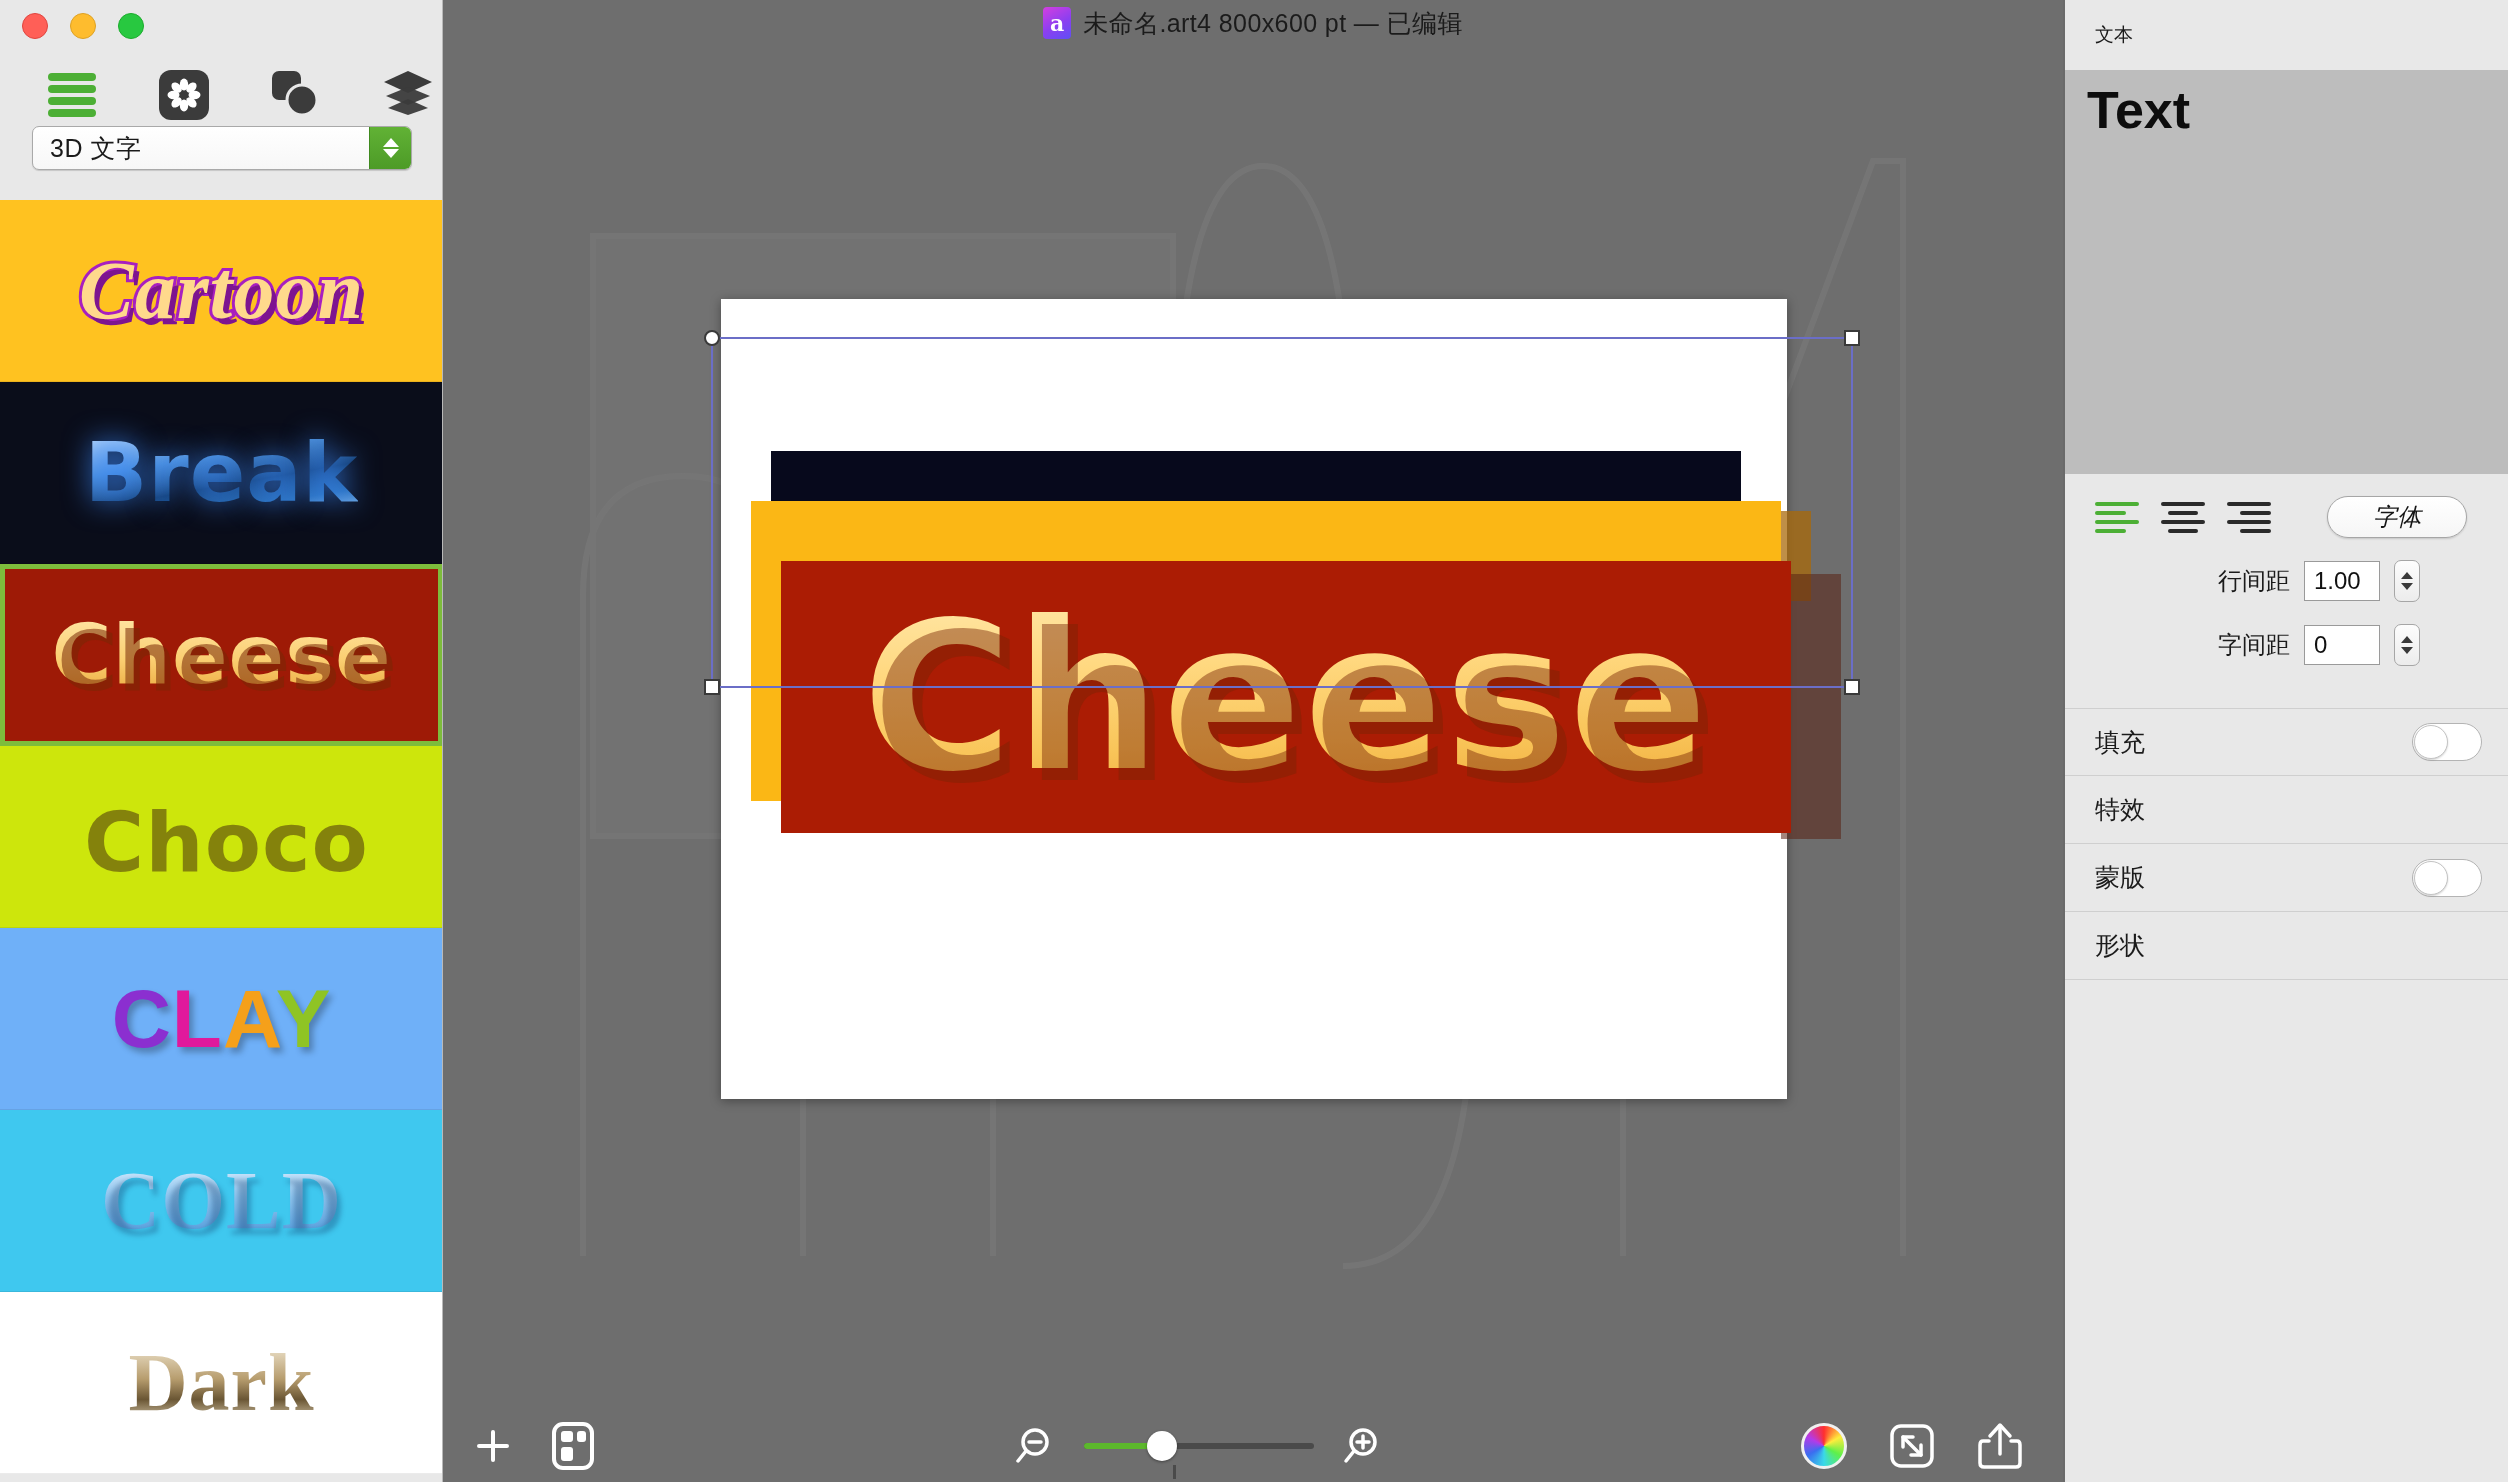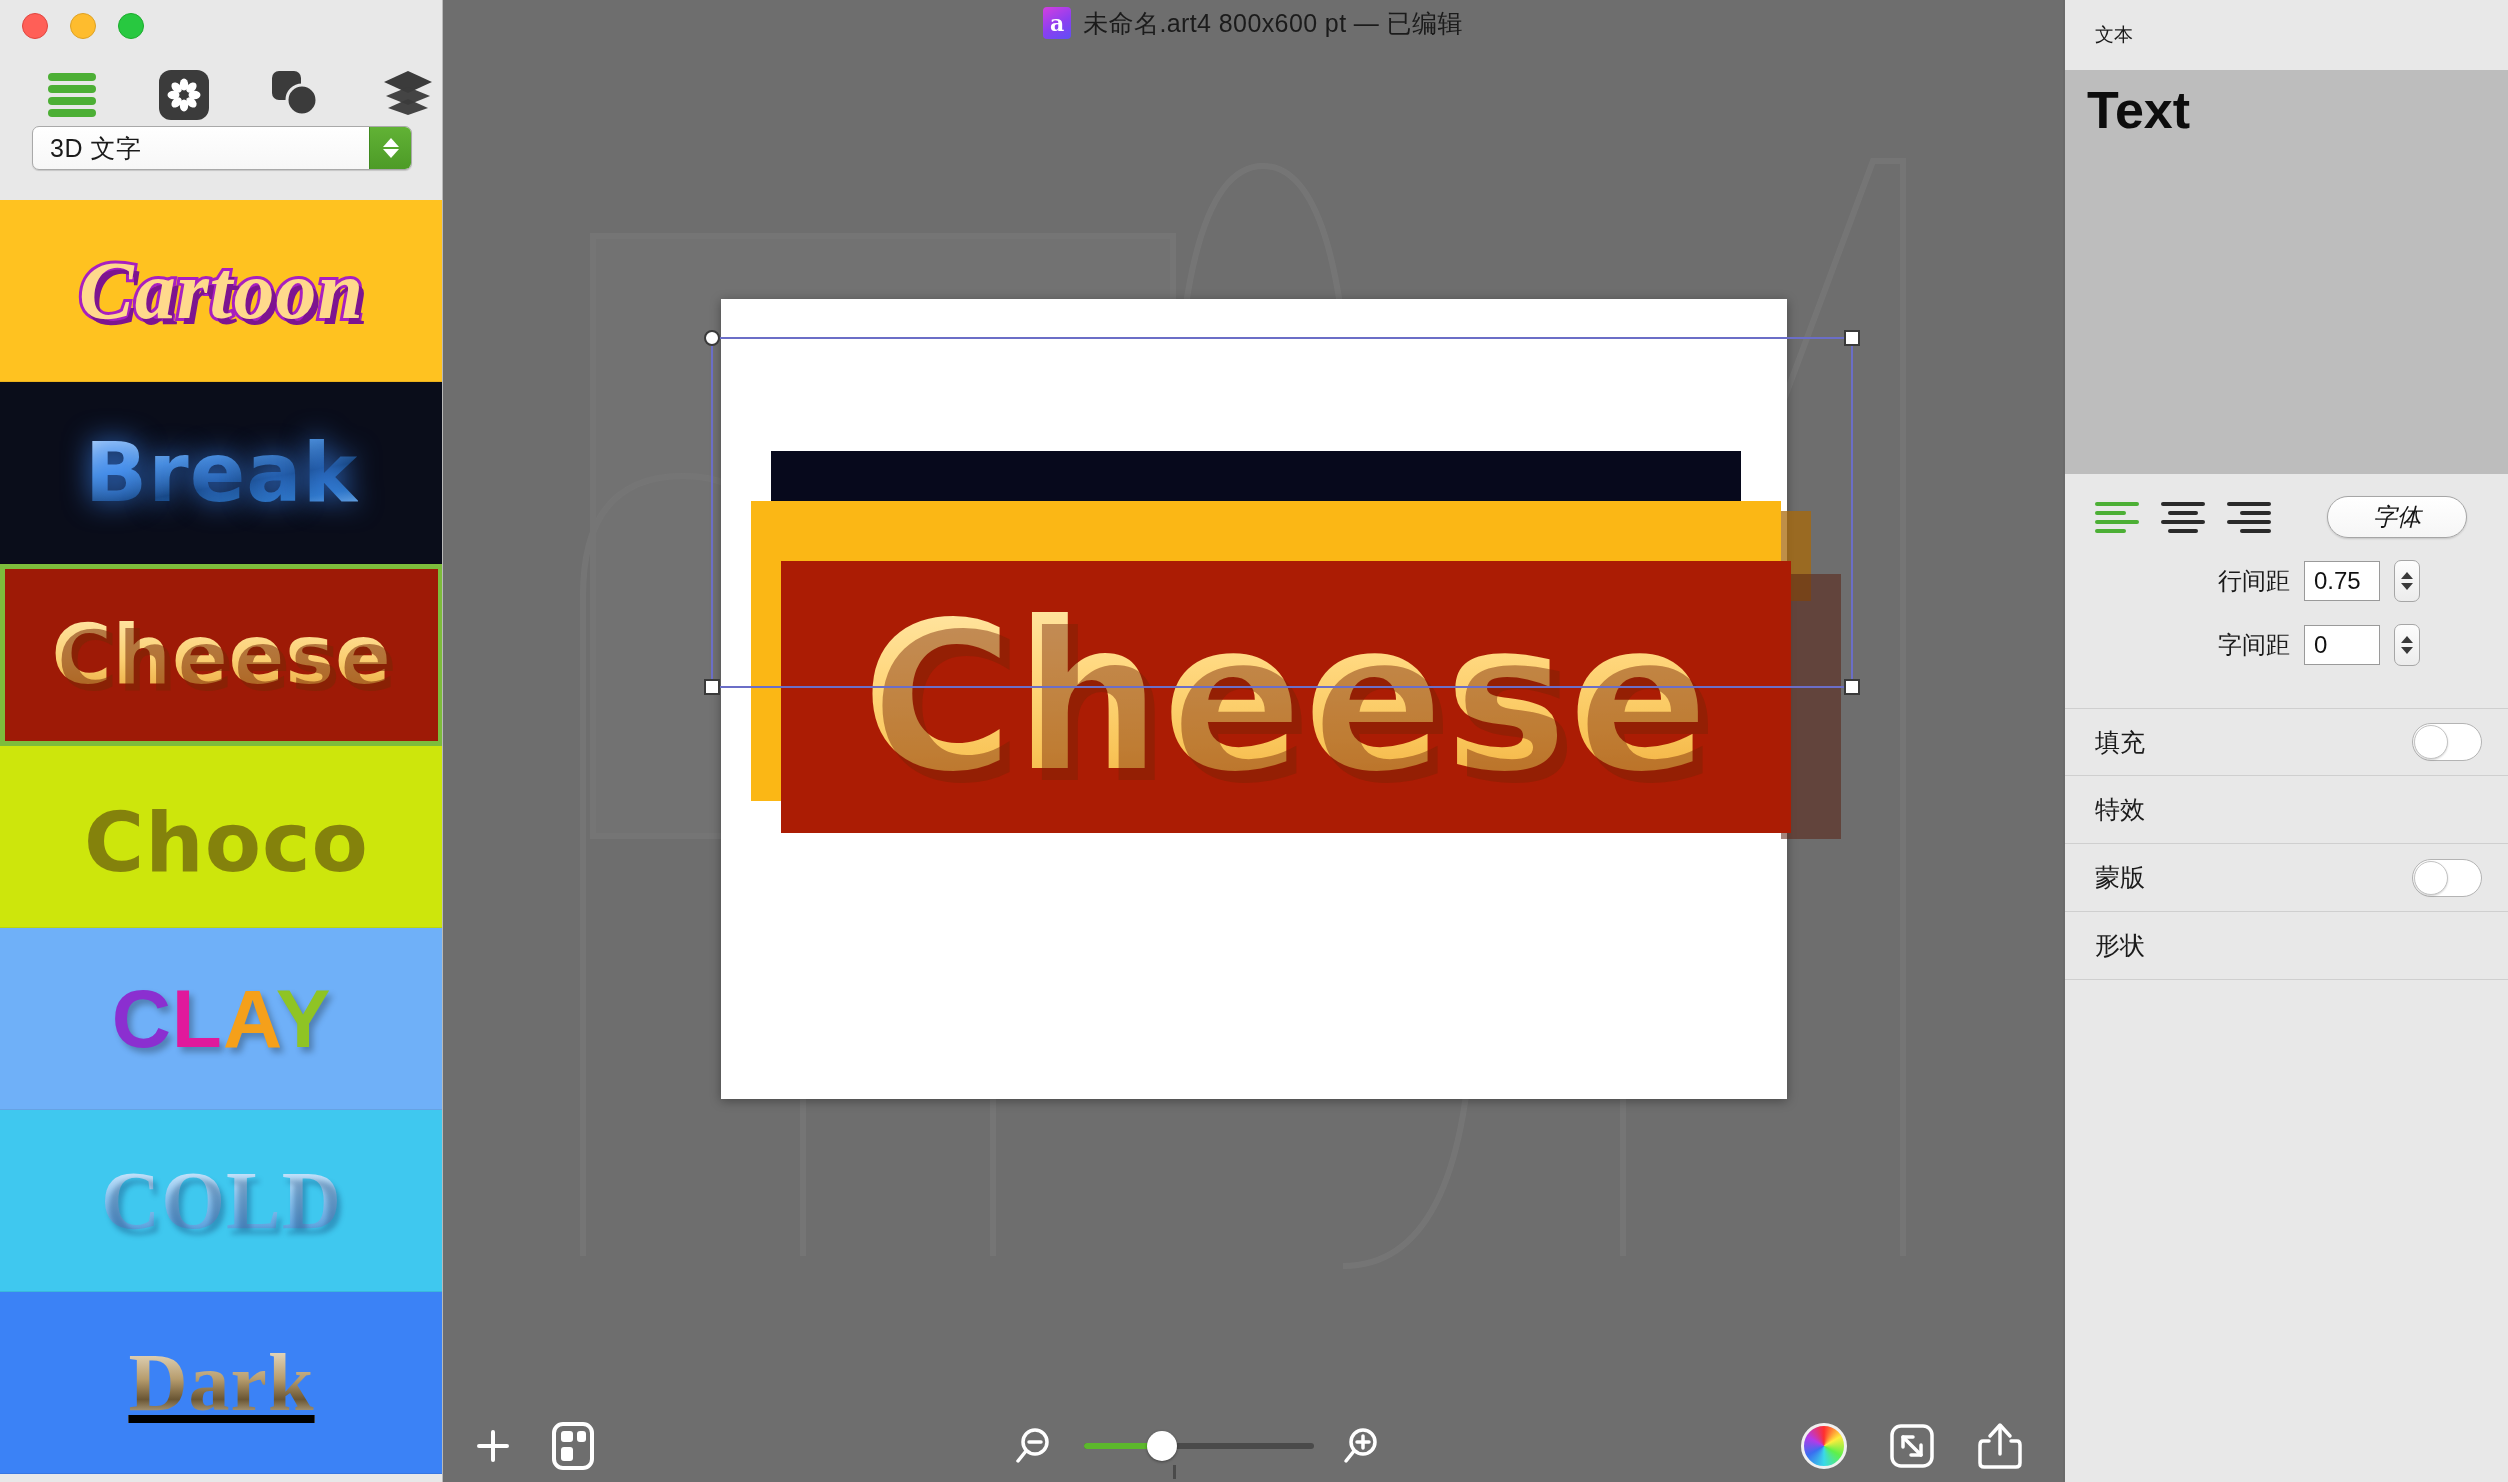--- a/index.html
+++ b/index.html
@@ -106,21 +106,21 @@
   .p-clay .c1 { color:#8b2fd0; } .p-clay .c2 { color:#e0199c; }
   .p-clay .c3 { color:#f5a01a; } .p-clay .c4 { color:#8fc424; }
   .p-clay .ptext span { text-shadow: 4px 5px 6px rgba(0,0,0,.28); }
   .p-cold { background: #3fc8ef; }
   .p-cold .ptext {
     background: linear-gradient(180deg,#dff1ff 0%,#8fc6f0 45%,#4a95d8 100%);
     -webkit-background-clip: text; background-clip: text; color: transparent;
     text-shadow: 4px 6px 5px rgba(20,60,110,.35);
     font-family: "Liberation Serif", serif; font-weight: bold;
   }
-  .p-dark { background: #3b82f6; text-decoration: underline; }
+  .p-dark { background: #ffffff; }
   .p-dark .ptext {
     background: linear-gradient(180deg,#f3ead6 0%,#b79d6e 45%,#6a5634 70%,#e4d7ba 100%);
     -webkit-background-clip: text; background-clip: text; color: transparent;
     font-family: "Liberation Serif", serif; font-weight: bold;
   }
 
   
   #center { position: relative; flex: 1; height: 1482px; background: #6e6e6e; overflow: hidden; }
   #titlebar {
     position: absolute; top: 0; left: 0; right: 0; height: 46px;
@@ -505,21 +505,21 @@
           <i></i>
             <i></i>
             <i></i>
             <i></i>
         </div>
         <div id="font-button">字体</div>
       </div>
 
       <div class="field-row">
         <span class="field-label">行间距</span>
-        <span class="field-input">0.75</span>
+        <span class="field-input">1.00</span>
         <span class="field-stepper">
           <i class="mchev up"></i>
           <i class="mchev down"></i>
         </span>
       </div>
 
       <div class="field-row">
         <span class="field-label">字间距</span>
         <span class="field-input">0</span>
         <span class="field-stepper">

